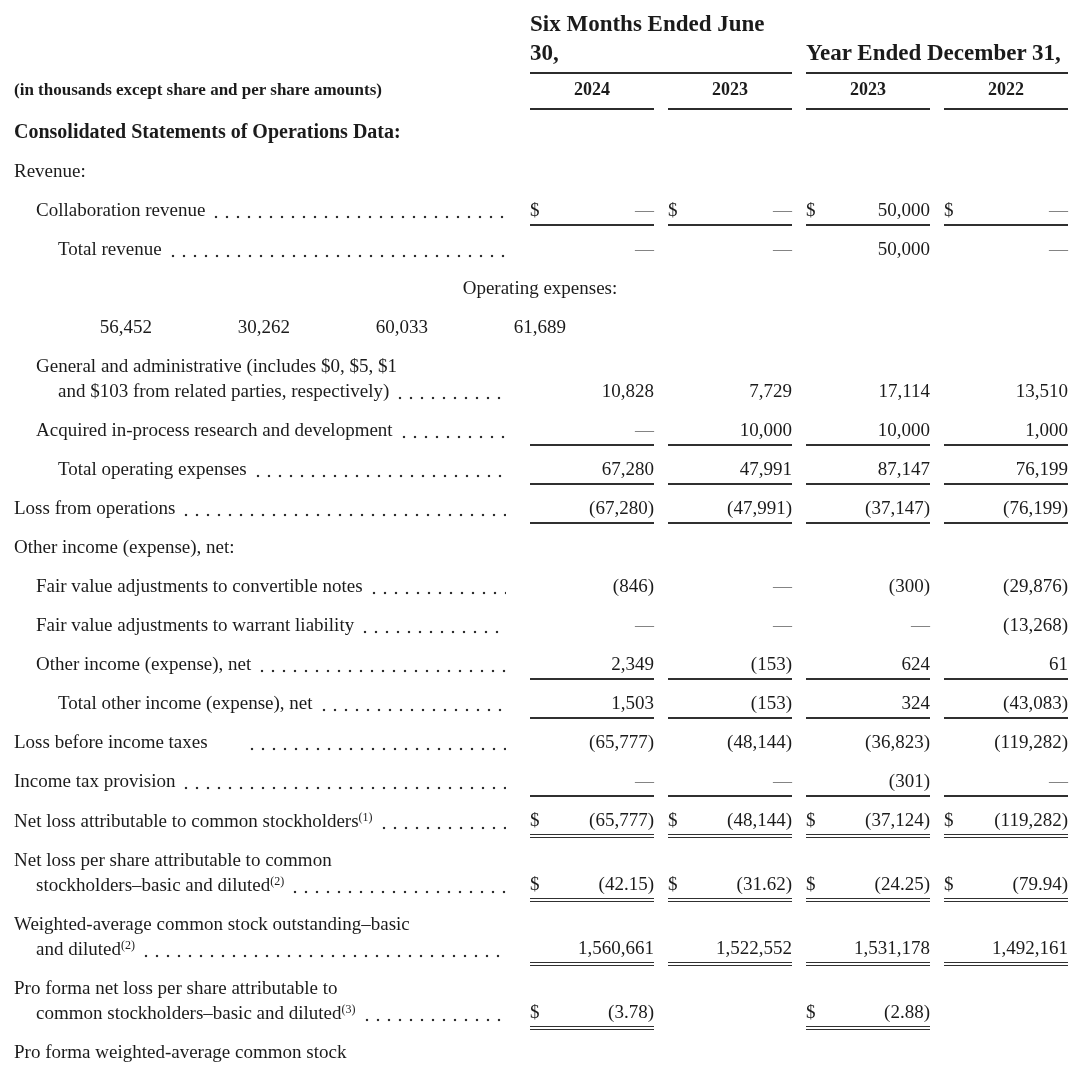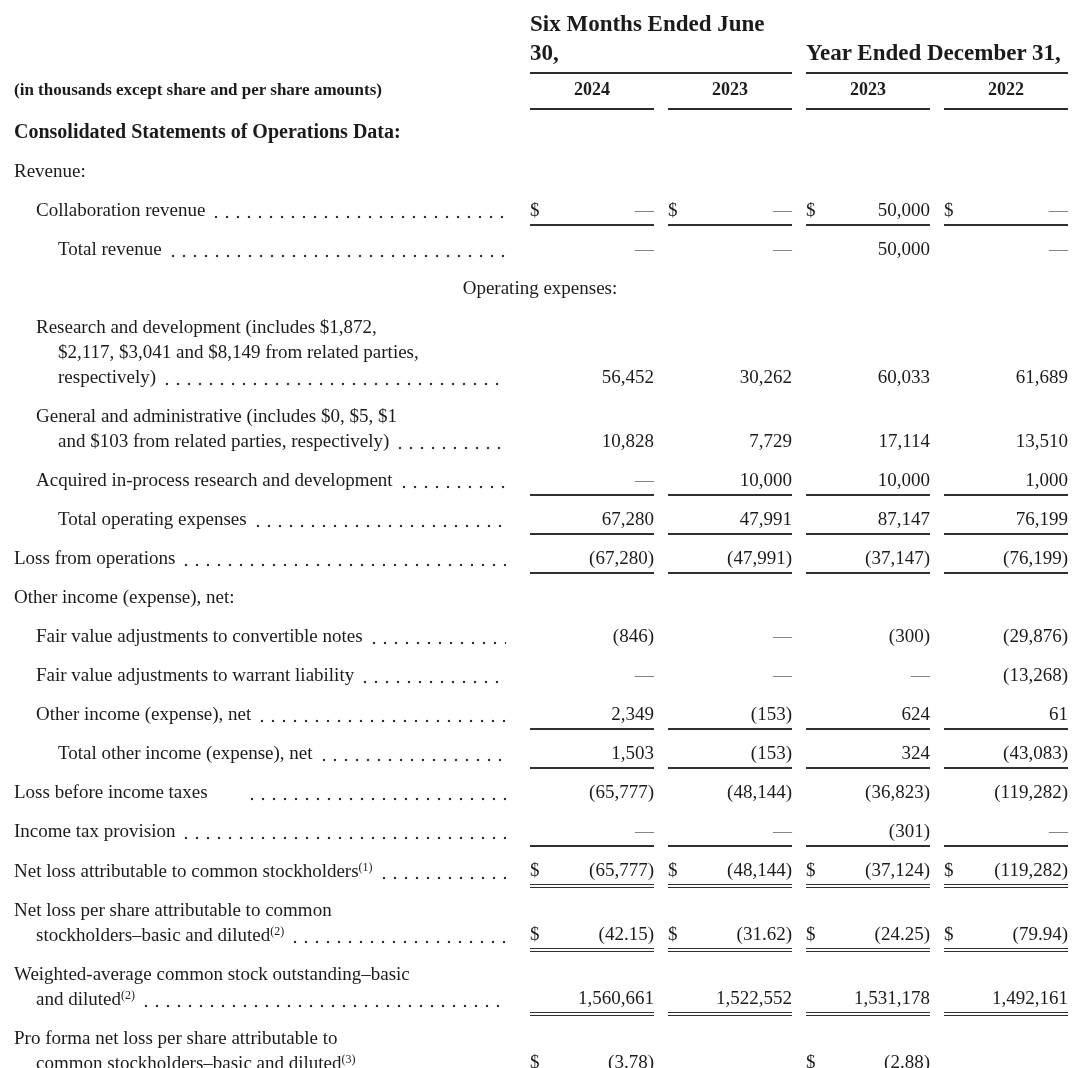--- a/index.html
+++ b/index.html
@@ -136,28 +136,20 @@
         </div>
       </div>
       <div class="row section">
         <div class="label">
           <div class="line last" style="padding-left: 0px; justify-content: center;">
             <span class="txt">Operating expenses:</span>
           </div>
         </div>
       </div>
       <div class="row">
-        <div class="label">
-          <div class="line" style="padding-left: 22px;"><span class="txt">Research and development (includes $1,872,</span></div>
-          <div class="line" style="padding-left: 44px;"><span class="txt">$2,117, $3,041 and $8,149 from related parties,</span></div>
-          <div class="line last" style="padding-left: 44px;">
-            <span class="txt">respectively)</span>
-            <span class="leader"></span>
-          </div>
-        </div>
         <div class="cell r-none">
           <span class="cur"></span>
           <span class="num">56,452</span>
         </div>
         <div class="cell r-none">
           <span class="cur"></span>
           <span class="num">30,262</span>
         </div>
         <div class="cell r-none">
           <span class="cur"></span>

